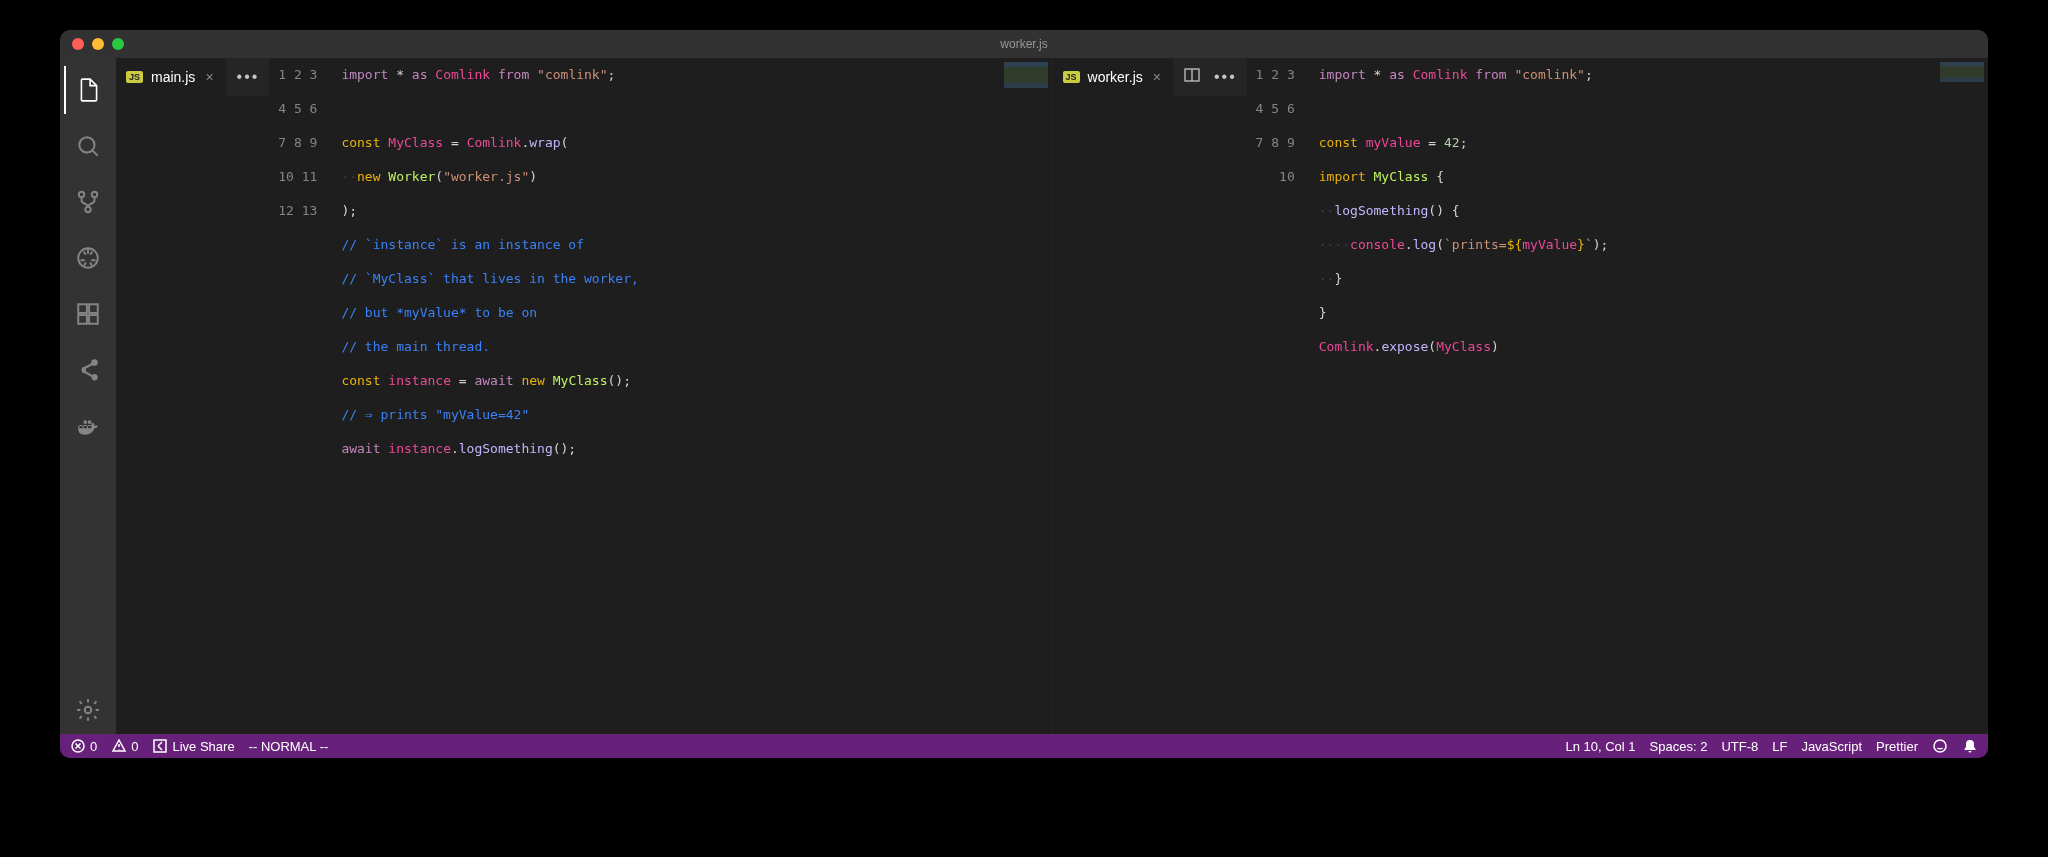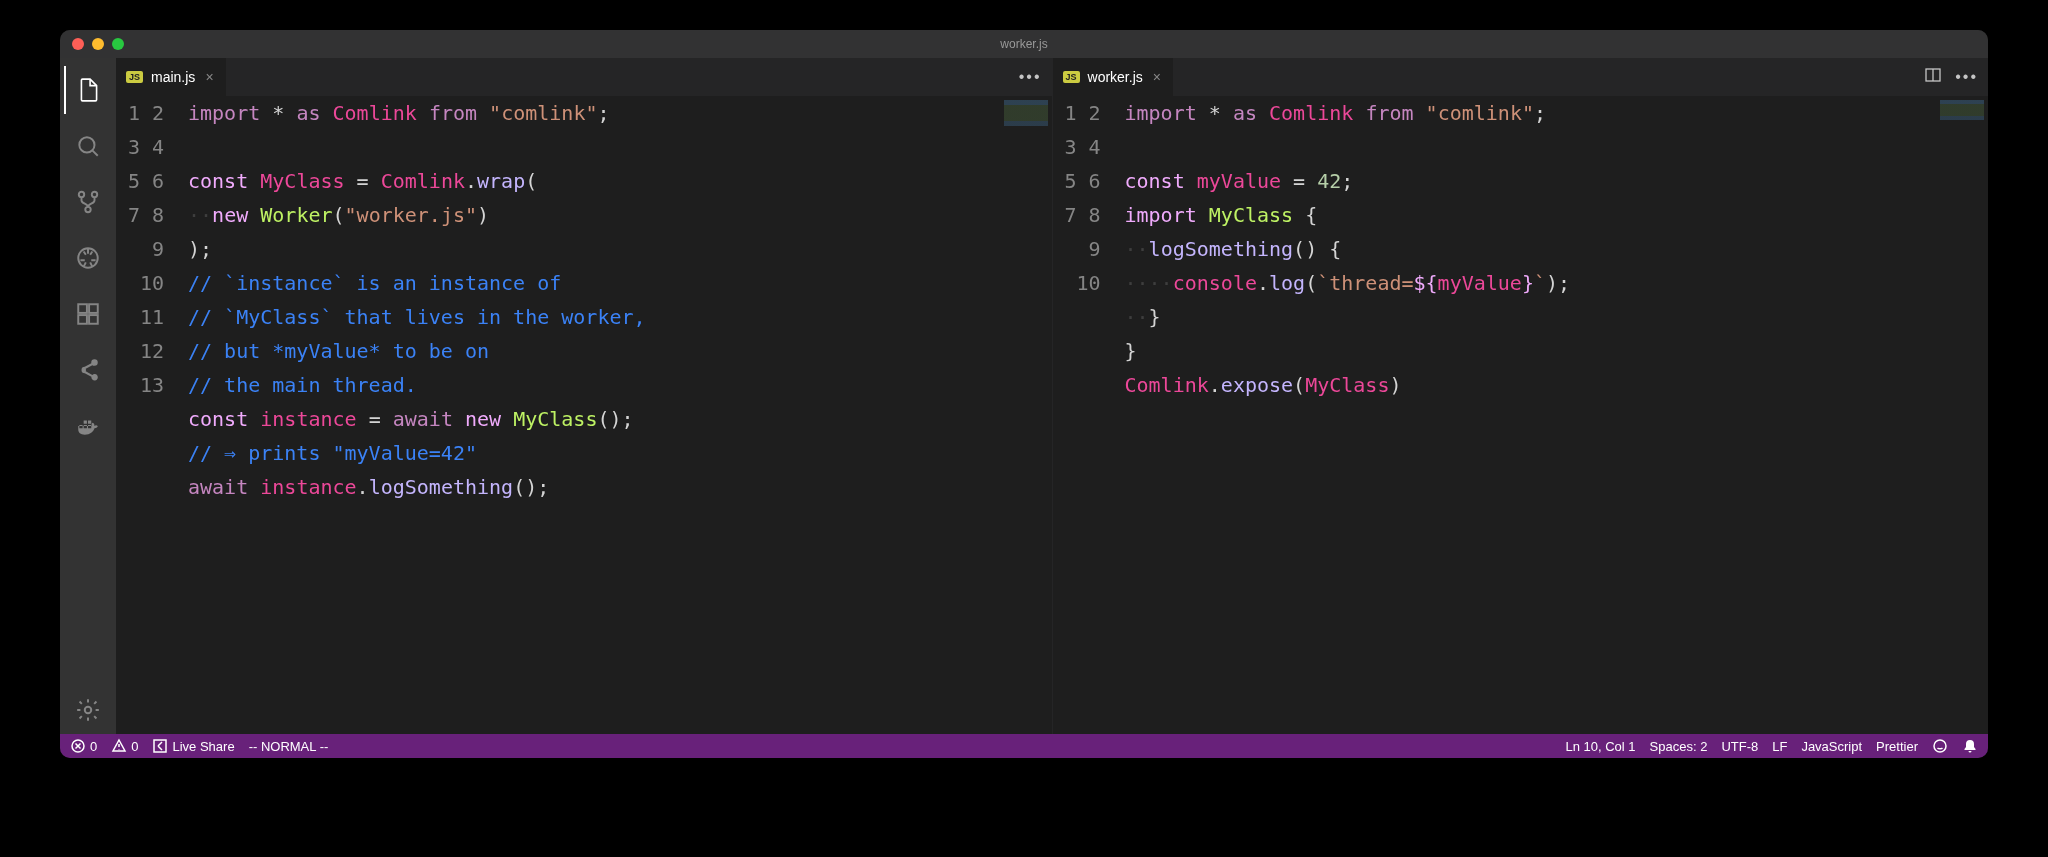--- a/index.html
+++ b/index.html
@@ -81,21 +81,21 @@
 }
 .activity-spacer { flex: 1; }
 .editors {
   flex: 1;
   display: flex;
   min-width: 0;
 }
 .editor-group {
   flex: 1;
   display: flex;
-  flex-direction: column;
+  flex-direction: row;
   min-width: 0;
   border-left: 1px solid #252526;
 }
 .editor-group:first-child { border-left: none; }
 .tabbar {
   height: 38px;
   background: #252526;
   display: flex;
   align-items: stretch;
   flex-shrink: 0;
@@ -133,21 +133,21 @@
   display: flex;
   align-items: center;
   padding: 0 10px;
   gap: 14px;
   color: #c5c5c5;
 }
 .editor-body {
   flex: 1;
   display: flex;
   font-family: "Menlo", "Consolas", monospace;
-  font-size: 20px;
+  font-size: 13px;
   line-height: 34px;
   overflow: hidden;
   position: relative;
 }
 .gutter {
   width: 72px;
   text-align: right;
   padding-right: 24px;
   color: #858585;
   flex-shrink: 0;
@@ -170,21 +170,21 @@
   top: 4px;
   left: 4px;
   right: 4px;
   height: 26px;
   background: linear-gradient(to bottom,
     rgba(86,156,214,0.35) 0%, rgba(86,156,214,0.35) 20%,
     rgba(106,153,85,0.3) 20%, rgba(106,153,85,0.3) 80%,
     rgba(86,156,214,0.3) 80%, rgba(86,156,214,0.3) 100%);
   opacity: 0.8;
 }
-.tok-kw { color: #f0abfc; }
+.tok-kw { color: #eab308; }
 .tok-op { color: #d4d4d4; }
 .tok-type { color: #bef264; }
 .tok-str { color: #ce9178; }
 .tok-fn { color: #c4b5fd; }
 .tok-com { color: #3b82f6; }
 .tok-spec { color: #c586c0; text-align: right; }
 .tok-var { color: #ec4899; }
 .tok-num { color: #b5cea8; }
 .tok-ws { color: #3e3e3e; }
 .statusbar {
@@ -352,21 +352,21 @@
 7
 8
 9
 10
 </div>
           <div class="code" id="code-right"><span class="tok-spec">import</span> <span class="tok-op">*</span> <span class="tok-spec">as</span> <span class="tok-var">Comlink</span> <span class="tok-spec">from</span> <span class="tok-str">"comlink"</span>;
 
 <span class="tok-kw">const</span> <span class="tok-var">myValue</span> = <span class="tok-num">42</span>;
 <span class="tok-kw">import</span> <span class="tok-type">MyClass</span> {
 <span class="tok-ws">··</span><span class="tok-fn">logSomething</span>() {
-<span class="tok-ws">····</span><span class="tok-var">console</span>.<span class="tok-fn">log</span>(<span class="tok-str">`thread=</span><span class="tok-kw">${</span><span class="tok-var">myValue</span><span class="tok-kw">}</span><span class="tok-str">`</span>);
+<span class="tok-ws">····</span><span class="tok-var">console</span>.<span class="tok-fn">log</span>(<span class="tok-str">`prints=</span><span class="tok-kw">${</span><span class="tok-var">myValue</span><span class="tok-kw">}</span><span class="tok-str">`</span>);
 <span class="tok-ws">··</span>}
 }
 <span class="tok-var">Comlink</span>.<span class="tok-fn">expose</span>(<span class="tok-var">MyClass</span>)
 </div>
           <div class="minimap">
               <div class="minimap-blob" style="height:20px;"></div>
             </div>
         </div>
       </div>
 

